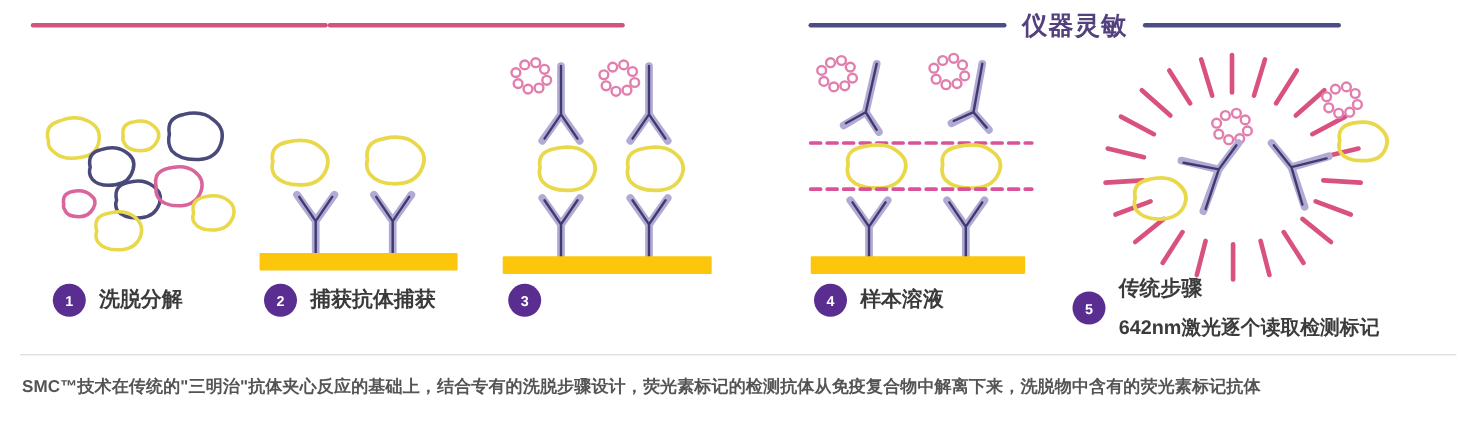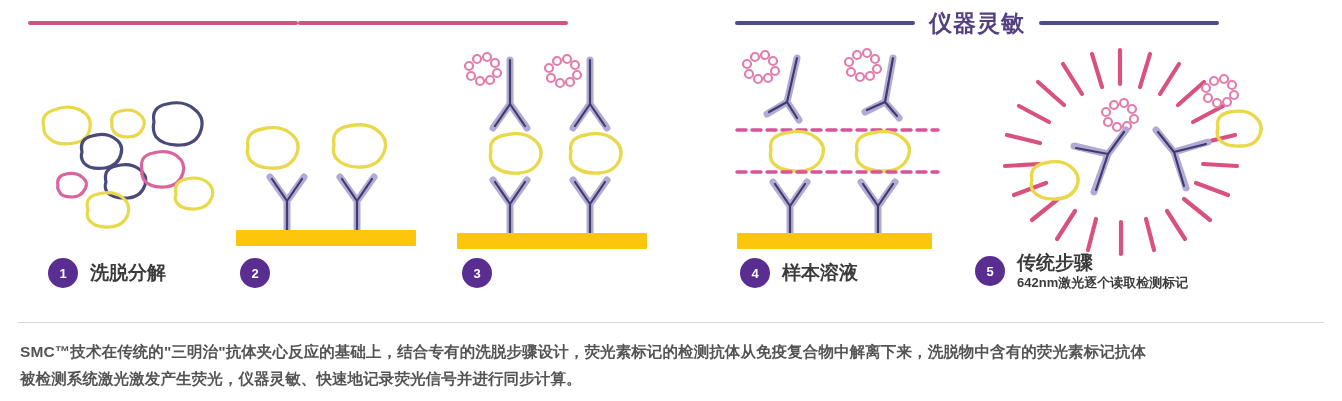--- a/index.html
+++ b/index.html
@@ -38,21 +38,21 @@
     width:30px;height:30px;border-radius:50%;
     background:#5a2d91;color:#ffffff;
     font-size:13px;font-weight:bold;
     display:flex;align-items:center;justify-content:center;
     flex:0 0 auto;
   }
   .step-label{
     margin-left:12px;color:#3b3b3b;font-size:19px;font-weight:bold;
     white-space:nowrap;line-height:1.25;
   }
-  .step-label .sub{display:block;font-size:13px;}
+  .step-label .sub{display:block;font-size:18px;margin-top:12px;}
 
   
   .divider{position:absolute;left:18px;top:322px;width:1306px;height:1px;background:#d8d8d8;}
   .para{
     position:absolute;left:20px;top:338px;width:1302px;
     color:#545454;font-size:15.5px;line-height:1.75;
     font-weight:bold;letter-spacing:.1px;
   }
   svg{display:block;overflow:visible;}
 </style>
@@ -273,20 +273,21 @@
     </svg>
   </div>
 
   <div class="step" style="left:48px;top:258px;">
     <div class="badge">1</div>
     <div class="step-label">洗脱分解</div>
   </div>
 
   <div class="step" style="left:240px;top:258px;">
     <div class="badge">2</div>
+    <div class="step-label">捕获抗体捕获</div>
   </div>
 
   <div class="step" style="left:462px;top:258px;">
     <div class="badge">3</div>
   </div>
 
   <div class="step" style="left:740px;top:258px;">
     <div class="badge">4</div>
     <div class="step-label">样本溶液</div>
   </div>
@@ -295,16 +296,15 @@
     <div class="badge">5</div>
     <div class="step-label">
       <span>传统步骤</span>
       <span class="sub">642nm激光逐个读取检测标记</span>
     </div>
   </div>
 
   <div class="divider"></div>
   <div class="para">
     <div>SMC™技术在传统的"三明治"抗体夹心反应的基础上，结合专有的洗脱步骤设计，荧光素标记的检测抗体从免疫复合物中解离下来，洗脱物中含有的荧光素标记抗体</div>
-    <div>被检测系统激光激发产生荧光，仪器灵敏、快速地记录荧光信号并进行同步计算。</div>
   </div>
 
 </div>
 
 </body></html>

